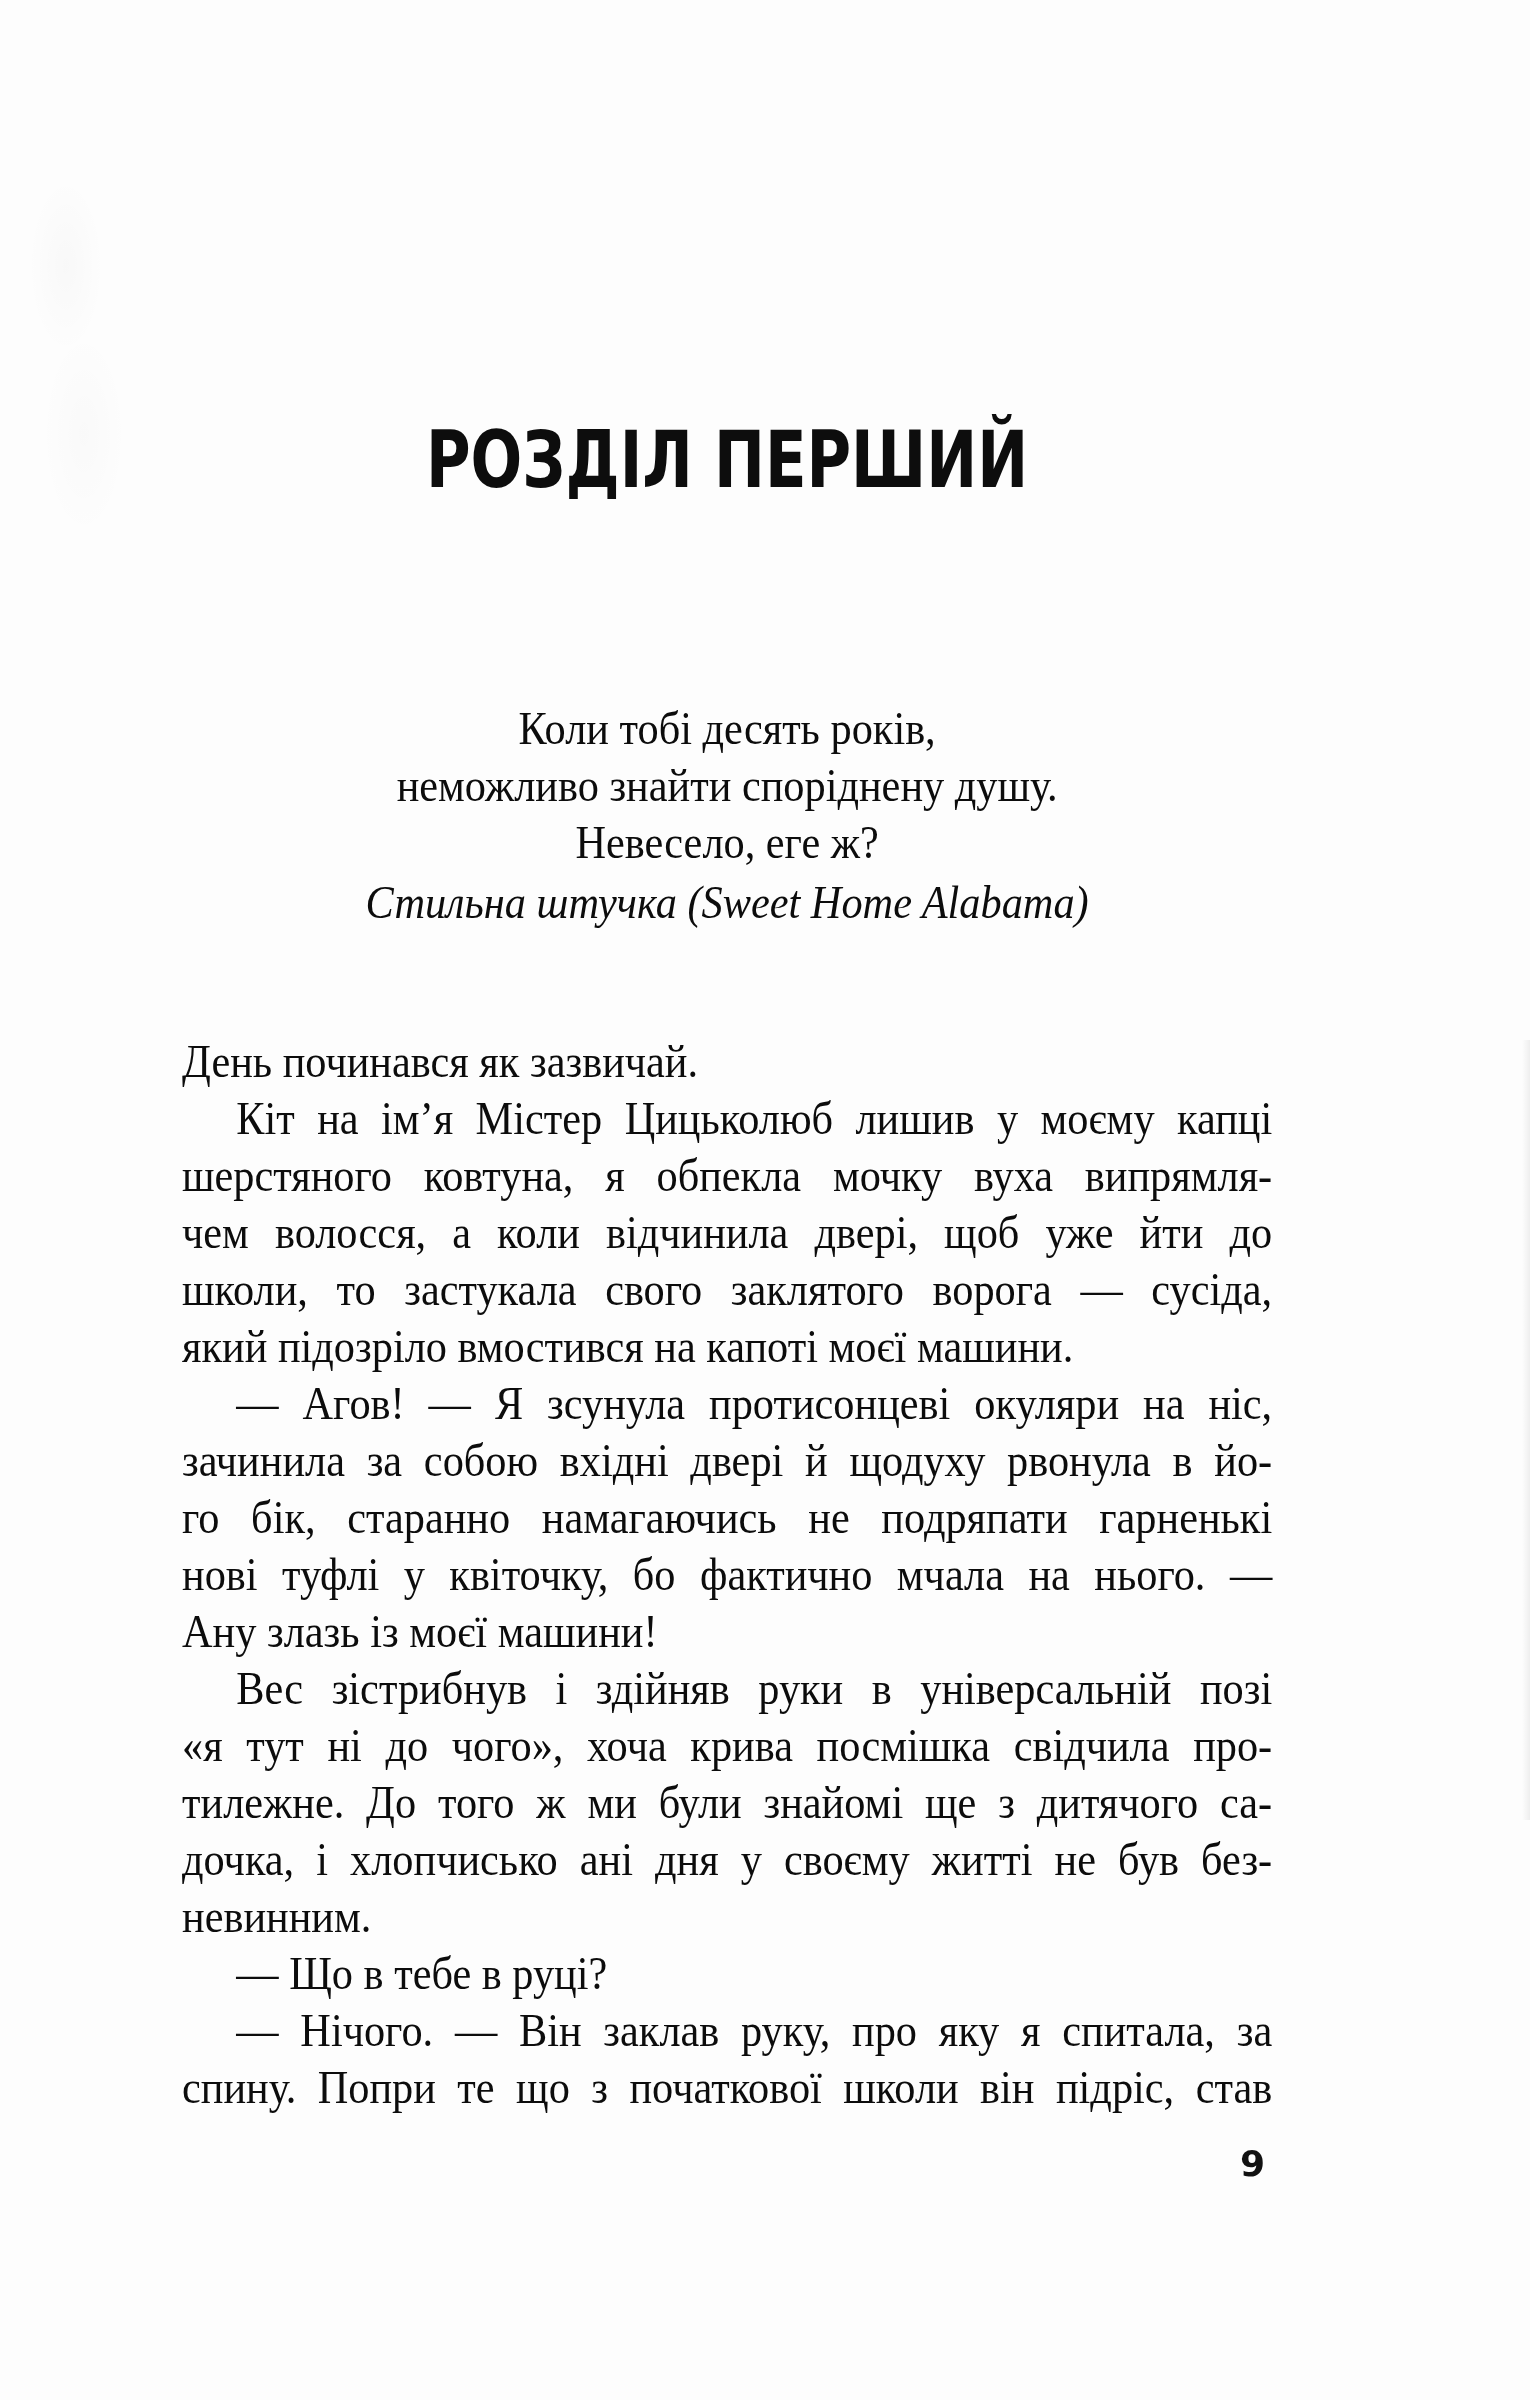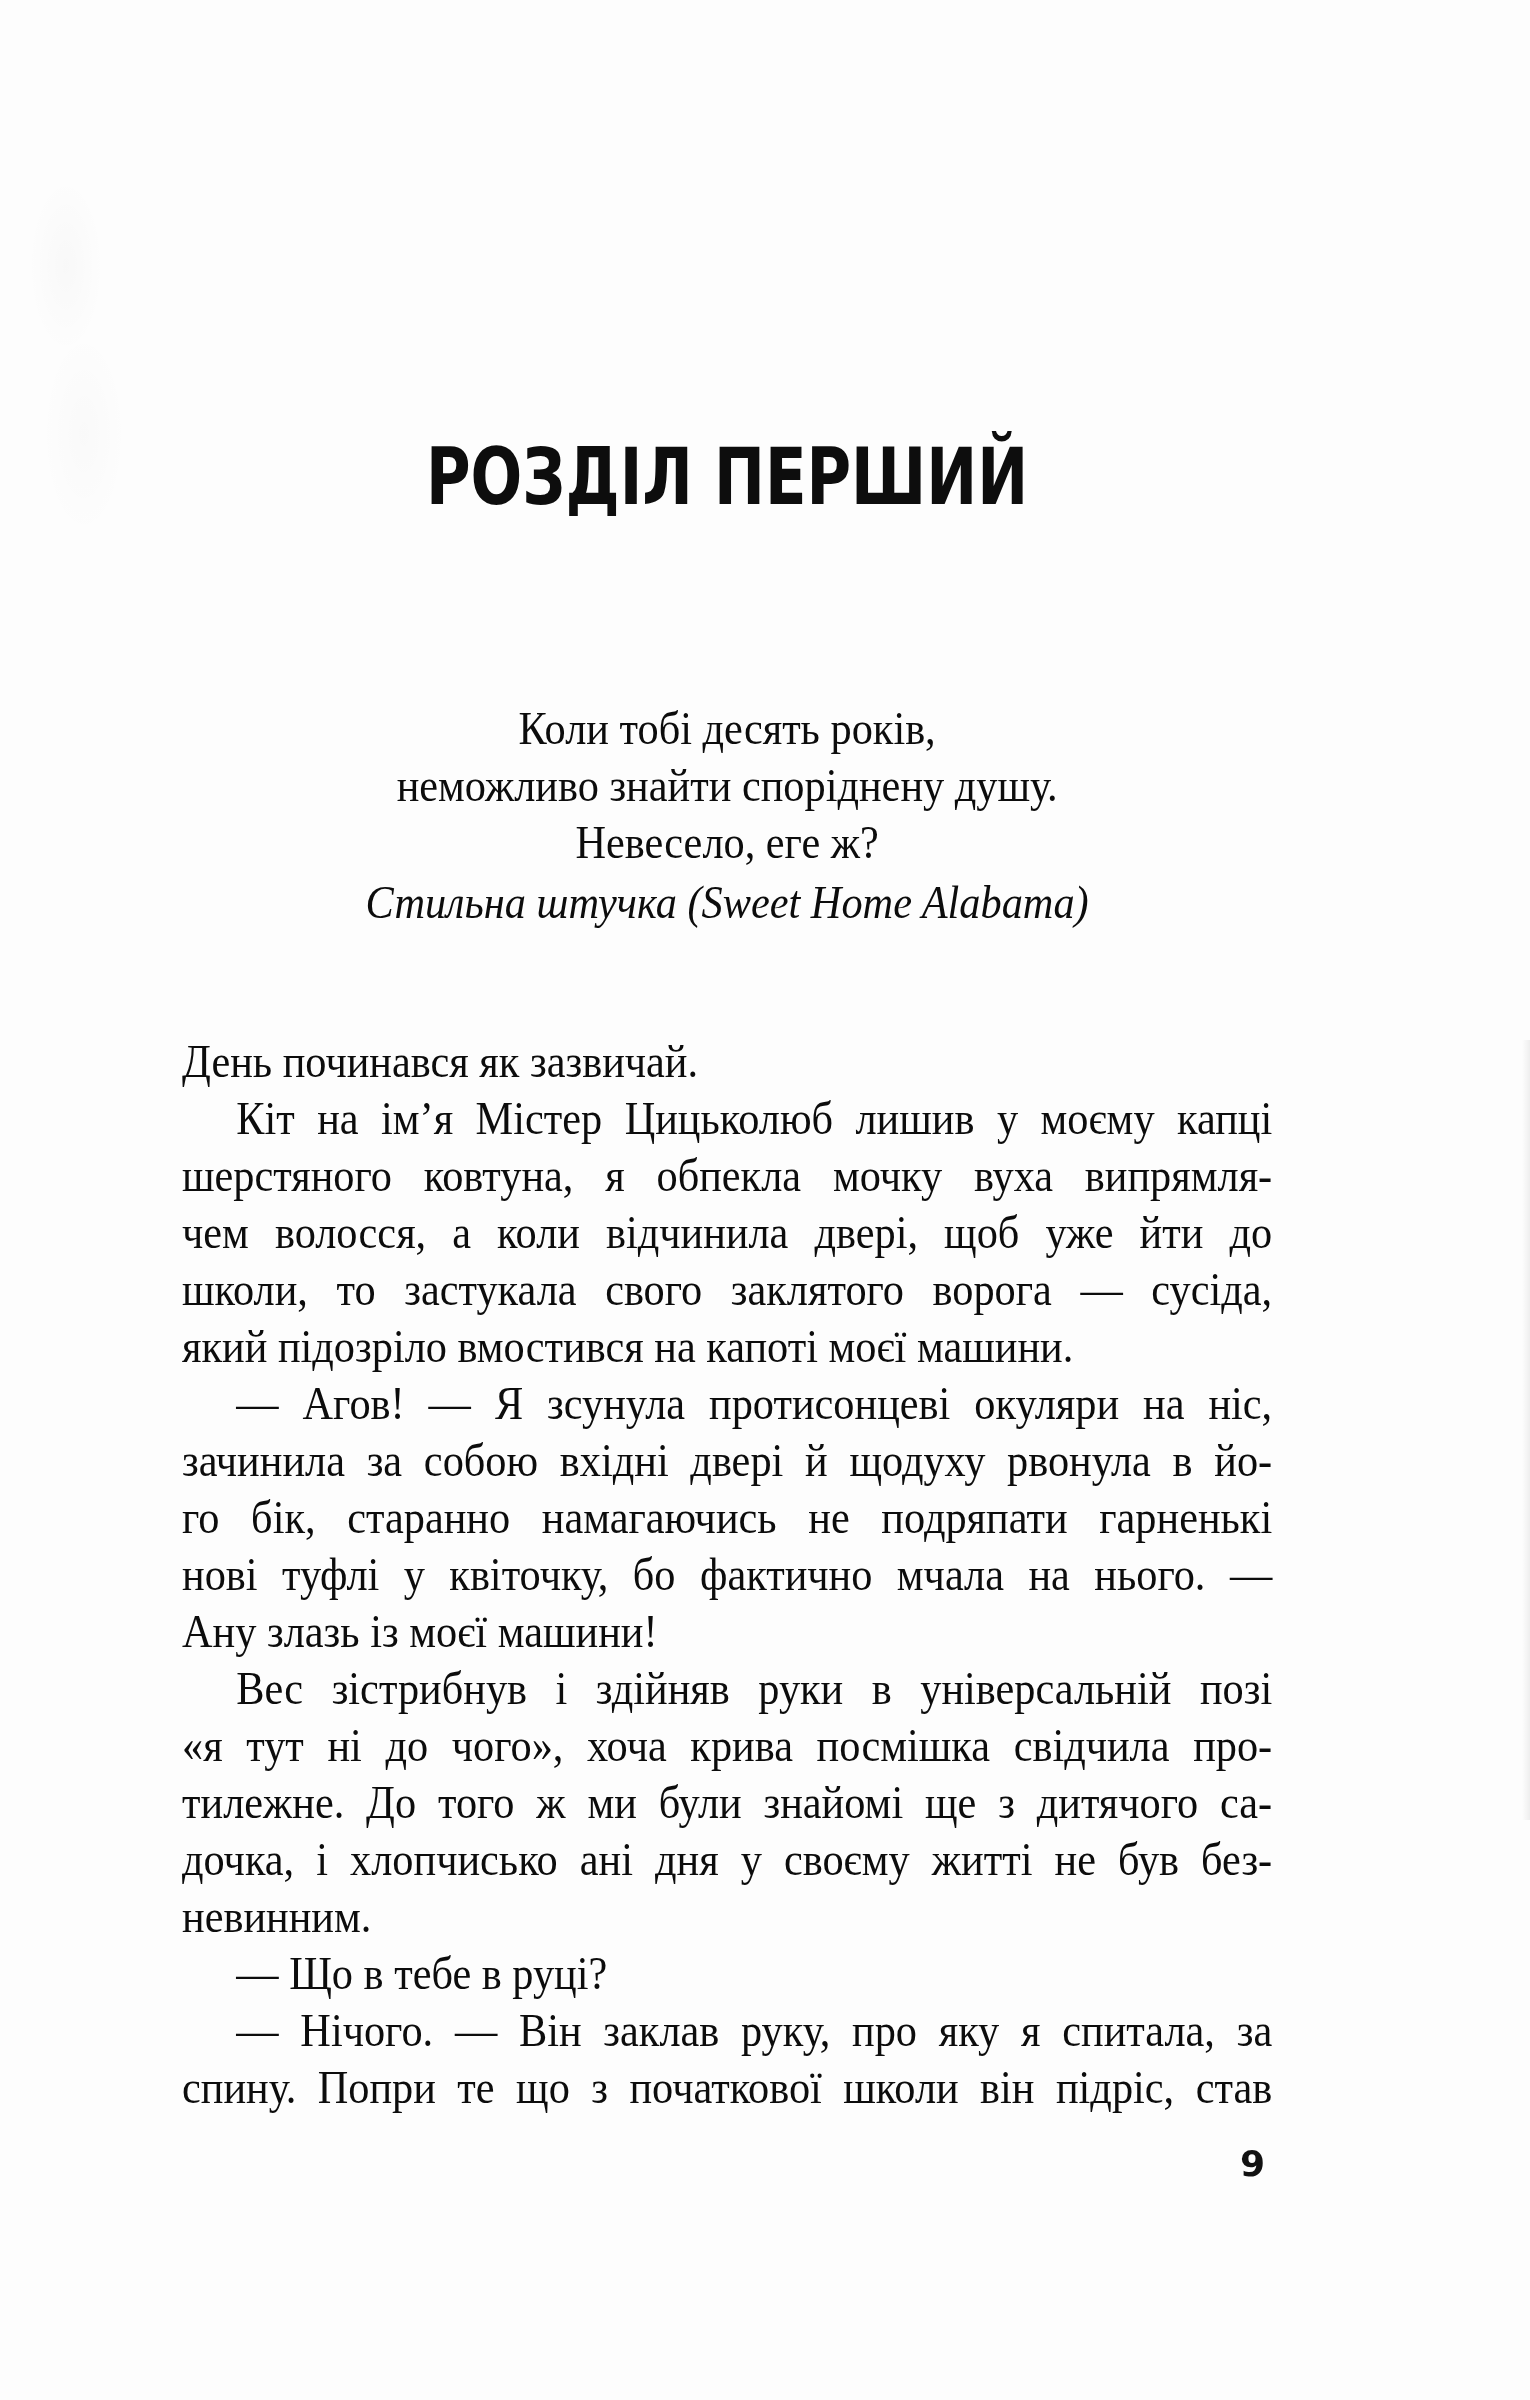--- a/index.html
+++ b/index.html
@@ -11,21 +11,21 @@
   .page {
     position: relative;
     width: 1530px; height: 2400px;
     overflow: hidden;
     background: #fdfdfd;
     color: #0b0b0b;
   }
   
   .title-wrap {
     position: absolute;
-    left: 182px; top: 437px; width: 1090px;
+    left: 182px; top: 420px; width: 1090px;
     text-align: center;
     white-space: nowrap;
   }
   .title {
     display: inline-block;
     font-family: "DejaVu Sans", sans-serif;
     font-weight: bold;
     font-size: 78px;
     line-height: 80px;
     letter-spacing: 0px;

